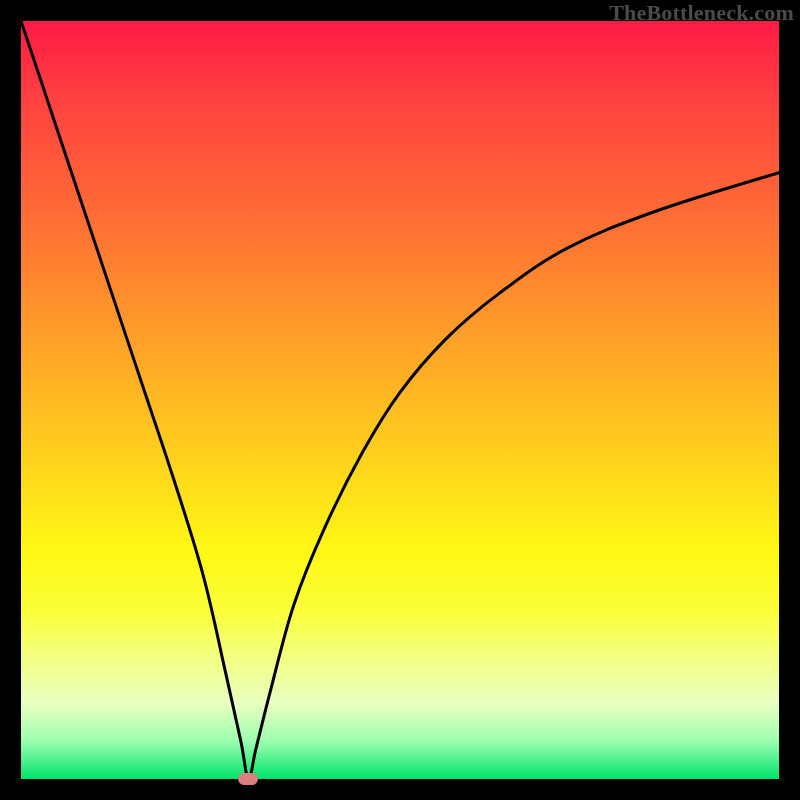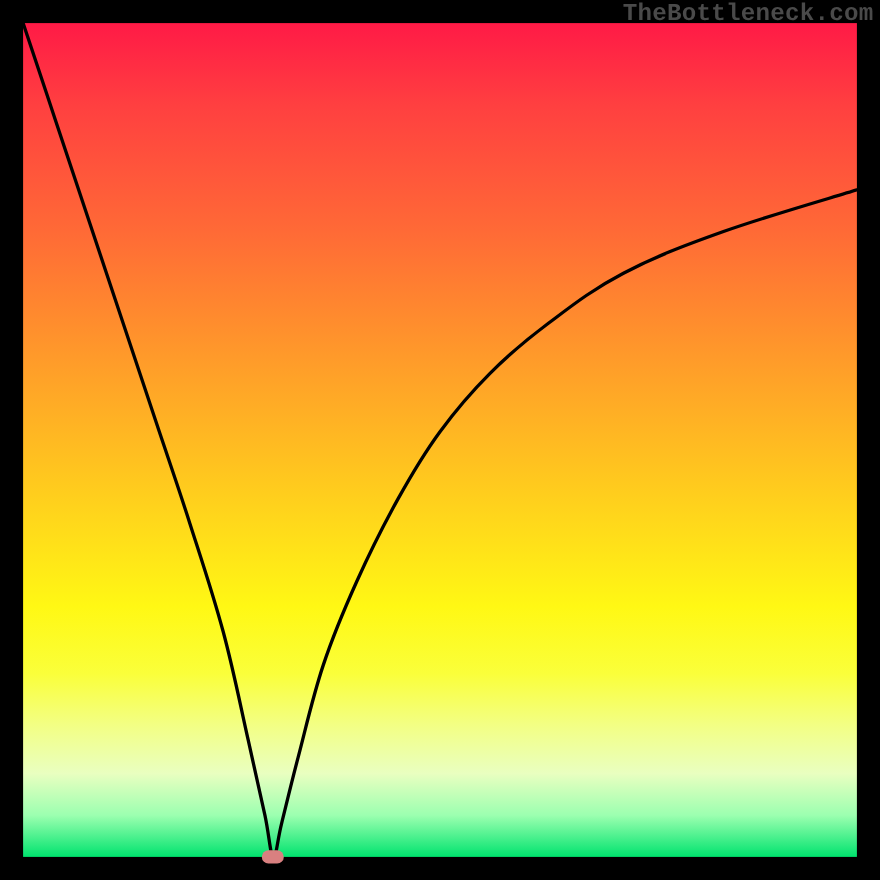--- a/index.html
+++ b/index.html
@@ -34,21 +34,21 @@
       #faff3a 78%,
       #f3ff82 84%,
       #e9ffc0 90%,
       #9cffb0 95%,
       #00e36e 100%);
   }
   .watermark {
     position: absolute;
     top: 0px;
     right: 6px;
-    font-family: Liberation Mono, monospace;
+    font-family: Liberation Serif, serif;
     font-size: 22px;
     font-weight: 600;
     color: #4a4a4a;
     letter-spacing: 0.2px;
   }
   svg.curve {
     position: absolute;
     left: 0;
     top: 0;
     width: 758px;

